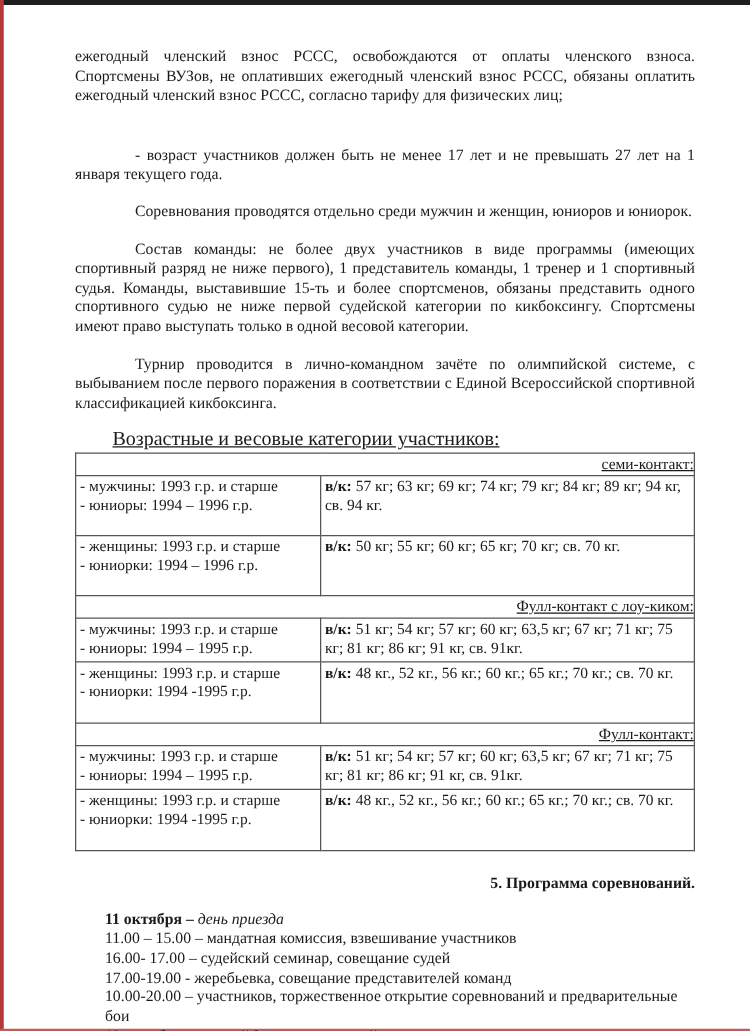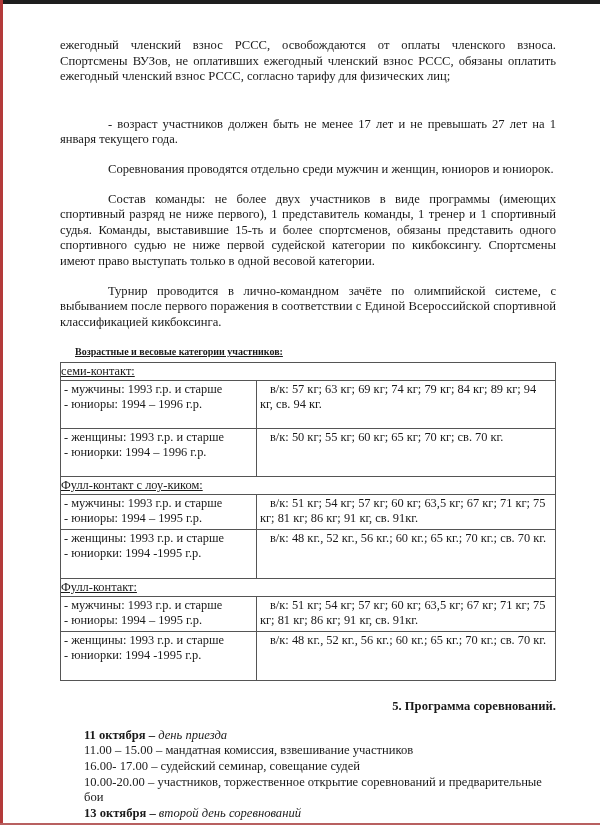--- a/index.html
+++ b/index.html
@@ -14,38 +14,38 @@
   .frame-left { position: absolute; left: 0; top: 0; width: 3px; height: 825px; background: #b33a3a; }
   .frame-bottom { position: absolute; left: 0; bottom: 0; width: 600px; height: 2px; background: #b86060; }
   .page {
     position: absolute; left: 60px; top: 38px; width: 496px;
     font-size: 12.6px; line-height: 15.6px;
   }
   p { margin: 0; text-align: justify; }
   .indent { text-indent: 48px; }
   .gap { height: 14px; }
   .tbl-title {
-    font-weight: bold; text-decoration: underline;
-    margin-left: 15px; margin-top: 14px; font-size: 10px;
+    font-weight: normal; text-decoration: underline;
+    margin-left: 30px; margin-top: 14px; font-size: 16px;
   }
   table.cats {
     border-collapse: collapse; width: 496px; margin-top: 2px;
     font-size: 12.4px; line-height: 15px;
   }
   table.cats td {
     border: 1px solid #555; vertical-align: top; padding: 1px 3px 2px 3px;
   }
   table.cats td.sec {
-    text-align: left; text-decoration: underline; padding: 1px 0;
+    text-align: right; text-decoration: underline; padding: 1px 0;
   }
   td.age { width: 189px; }
   td.tall { height: 44px; }
   td.mid { height: 31px; }
   td.tall2 { height: 45px; }
-  .wk-label { font-weight: normal; margin-left: 10px; }
+  .wk-label { font-weight: bold; }
   .prog-title { text-align: right; font-weight: bold; margin-top: 18px; margin-left: 0; }
   .schedule { margin-left: 24px; margin-top: 13px; font-size: 12.6px; line-height: 15.7px; }
   .day { font-weight: bold; }
   .day-desc { font-style: italic; font-weight: normal; }
 </style>
 </head>
 <body>
 
 <div class="frame-top"></div>
 <div class="frame-left"></div>
@@ -140,20 +140,21 @@
     </table>
 
   <div class="prog-title">5. Программа соревнований.</div>
 
   <div class="schedule">
     <div>
       <span class="day">11 октября</span><span class="day"> – </span><span class="day-desc">день приезда</span>
     </div>
     <div>11.00 – 15.00 – мандатная комиссия, взвешивание участников</div>
     <div>16.00- 17.00 – судейский семинар, совещание судей</div>
+    <div>17.00-19.00 - жеребьевка, совещание представителей команд</div>
 
     <div>10.00-20.00 – участников, торжественное открытие соревнований и предварительные бои</div>
 
     <div>
       <span class="day">13 октября</span><span class="day"> – </span><span class="day-desc">второй день соревнований</span>
     </div>
     <div>07.00 – 08.00 – взвешивание участников</div>
 
   </div>
 </div>

